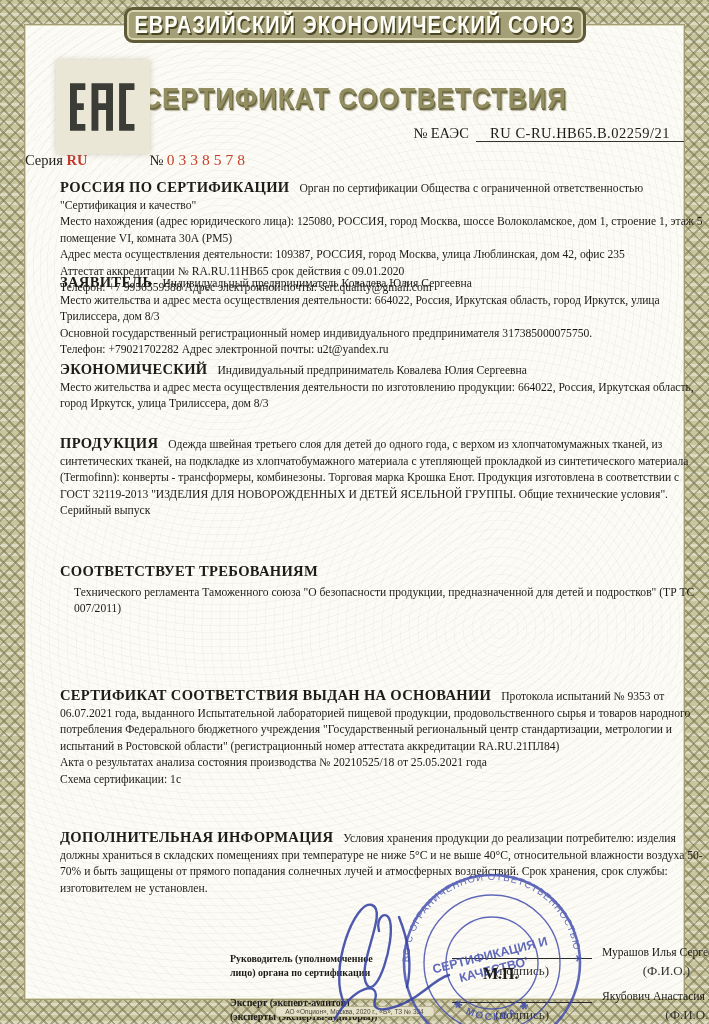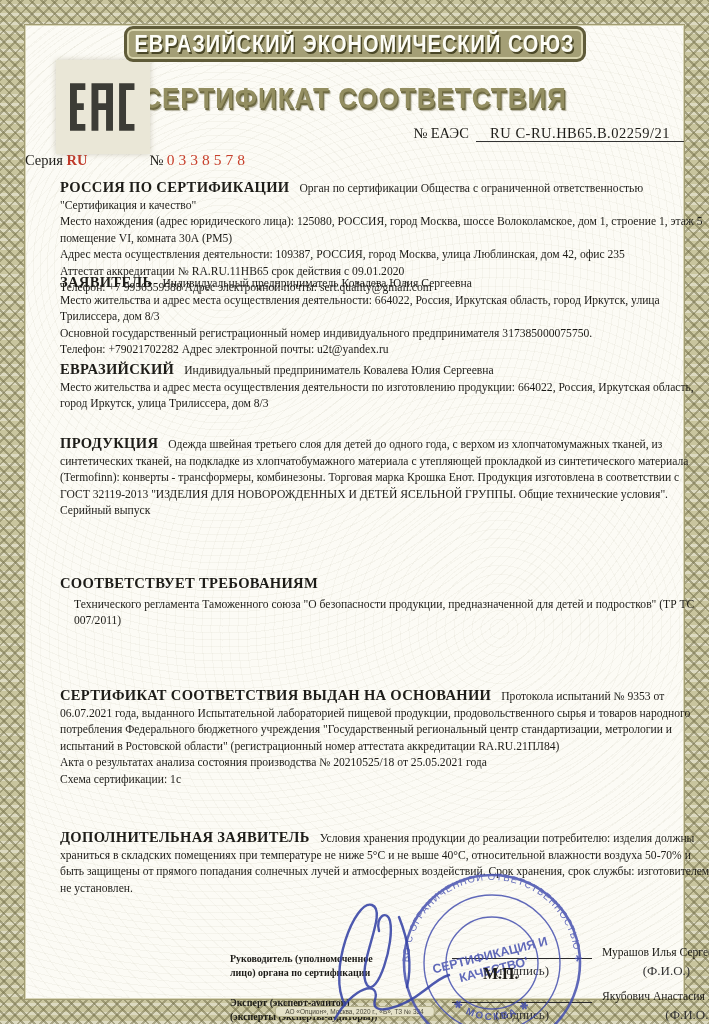--- a/index.html
+++ b/index.html
@@ -18,21 +18,21 @@
   .content { position:absolute; inset:25px; background:#fcfbf5;
     box-shadow:0 0 0 1px #a29d72, inset 0 0 0 1px #d9d6ba;
     background-image:
       repeating-radial-gradient(circle at 30% 25%, rgba(150,145,110,.07) 0 1px, rgba(0,0,0,0) 1px 7px),
       repeating-radial-gradient(circle at 72% 62%, rgba(150,145,110,.06) 0 1px, rgba(0,0,0,0) 1px 9px); }
 
   
   .banner { position:absolute; top:7px; left:50%; transform:translateX(-50%);
     width:462px; height:36px; background:#a49f76; border:3px solid #5f5b39;
     border-radius:9px; box-shadow:inset 0 0 0 2px #d8d4ae; z-index:4;
-    display:flex; align-items:center; justify-content:center;margin-top:19px; }
+    display:flex; align-items:center; justify-content:center; }
   .banner span { font-family:"Liberation Sans", sans-serif; font-weight:bold;
     font-size:20px; letter-spacing:1px; color:#fdfdf6; white-space:nowrap;
     transform:scaleY(1.15); text-shadow:1.5px 1.5px 0 #4a4727; }
 
   
   .eac-box { position:absolute; left:56px; top:60px; width:94px; height:94px;
     background:#eae7d7; box-shadow:0 0 6px rgba(120,115,80,.35);
     display:flex; align-items:center; justify-content:center; z-index:2; }
 
   .title { position:absolute; top:57px; left:0; width:100%; text-align:center;
@@ -46,21 +46,21 @@
   .series-row .ru { color:#c03a2a; font-weight:bold; margin-right:58px; }
   .series-row .serial { color:#c8402c; letter-spacing:4px; font-size:15.5px; }
 
   .sec { position:absolute; left:35px; width:650px; font-size:11.6px; line-height:1.42; }
   .sec b.h { font-size:14.6px; letter-spacing:.3px; margin-right:10px; }
   .sec .body { white-space:pre-line; }
   .sec .h-block { display:block; font-size:14.6px; letter-spacing:.3px; margin-bottom:3px; }
   .indent { padding-left:14px; }
 
   .sec-organ { top:152px; } .sec-zayavitel { top:247px; } .sec-izgotovitel { top:334px; }
-  .sec-produkciya { top:408px; } .sec-kod { top:519px; } .sec-sootv { top:548px; }
+  .sec-produkciya { top:408px; } .sec-kod { top:519px; } .sec-sootv { top:536px; }
   .sec-osnovanie { top:660px; } .sec-dopinfo { top:802px; }
 
   .sec-kod b.h { margin-right:46px; }
 
   .sec-srok { top:879px; font-weight:bold; font-size:15px; }
   .sec-srok .date { font-weight:normal; font-size:12px; border-bottom:1px solid #333;
     padding:0 28px; letter-spacing:.5px; }
   .sec-srok .incl { display:block; margin-top:8px; }
   .sec-srok .po { margin:0 14px 0 18px; }
 
@@ -114,21 +114,21 @@
     </div>
 
     <div class="sec sec-zayavitel">
       <b class="h">ЗАЯВИТЕЛЬ</b><span class="body">Индивидуальный предприниматель Ковалева Юлия Сергеевна
 Место жительства и адрес места осуществления деятельности: 664022, Россия, Иркутская область, город Иркутск, улица Трилиссера, дом 8/3
 Основной государственный регистрационный номер индивидуального предпринимателя 317385000075750.
 Телефон: +79021702282 Адрес электронной почты: u2t@yandex.ru</span>
     </div>
 
     <div class="sec sec-izgotovitel">
-      <b class="h">ЕВРАЗИЙСКИЙ</b><span class="body">Индивидуальный предприниматель Ковалева Юлия Сергеевна
+      <b class="h">ЭКОНОМИЧЕСКИЙ</b><span class="body">Индивидуальный предприниматель Ковалева Юлия Сергеевна
 Место жительства и адрес места осуществления деятельности по изготовлению продукции: 664022, Россия, Иркутская область, город Иркутск, улица Трилиссера, дом 8/3</span>
     </div>
 
     <div class="sec sec-produkciya">
       <b class="h">ПРОДУКЦИЯ</b><span class="body">Одежда швейная третьего слоя для детей до одного года, с верхом из хлопчатомумажных тканей, из синтетических тканей, на подкладке из хлопчатобумажного материала с утепляющей прокладкой из синтетического материала (Termofinn): конверты - трансформеры, комбинезоны. Торговая марка Крошка Енот. Продукция изготовлена в соответствии с ГОСТ 32119-2013 "ИЗДЕЛИЯ ДЛЯ НОВОРОЖДЕННЫХ И ДЕТЕЙ ЯСЕЛЬНОЙ ГРУППЫ. Общие технические условия".
 Серийный выпуск</span>
     </div>
 
 
     <div class="sec sec-sootv">
@@ -136,21 +136,21 @@
       <span class="body indent" style="display:block">Технического регламента Таможенного союза "О безопасности продукции, предназначенной для детей и подростков" (ТР ТС 007/2011)</span>
     </div>
 
     <div class="sec sec-osnovanie">
       <b class="h">СЕРТИФИКАТ СООТВЕТСТВИЯ  ВЫДАН НА ОСНОВАНИИ</b><span class="body">Протокола испытаний № 9353 от 06.07.2021 года, выданного Испытательной лабораторией пищевой продукции, продовольственного сырья и товаров народного потребления Федерального бюджетного учреждения "Государственный региональный центр стандартизации, метрологии и испытаний в Ростовской области" (регистрационный номер аттестата аккредитации RA.RU.21ПЛ84)
 Акта о результатах анализа состояния производства № 20210525/18 от 25.05.2021 года
 Схема сертификации: 1с</span>
     </div>
 
     <div class="sec sec-dopinfo">
-      <b class="h">ДОПОЛНИТЕЛЬНАЯ ЗАЯВИТЕЛЬ</b><span class="body">Условия хранения продукции до реализации потребителю: изделия должны храниться в складских помещениях при температуре не ниже 5°С и не выше 40°С, относительной влажности воздуха 50-70% и быть защищены от прямого попадания солнечных лучей и атмосферных воздействий. Срок хранения, срок службы: изготовителем не установлен.</span>
+      <b class="h">ДОПОЛНИТЕЛЬНАЯ ИНФОРМАЦИЯ</b><span class="body">Условия хранения продукции до реализации потребителю: изделия должны храниться в складских помещениях при температуре не ниже 5°С и не выше 40°С, относительной влажности воздуха 50-70% и быть защищены от прямого попадания солнечных лучей и атмосферных воздействий. Срок хранения, срок службы: изготовителем не установлен.</span>
     </div>
 
 
     <div class="signatures">
       <div class="sig-row">
         <div class="sig-role">Руководитель (уполномоченное
 лицо) органа по сертификации</div>
         <div class="sig-cell">
           <div class="sig-line"></div>
           <div class="sig-caption">(подпись)</div>

